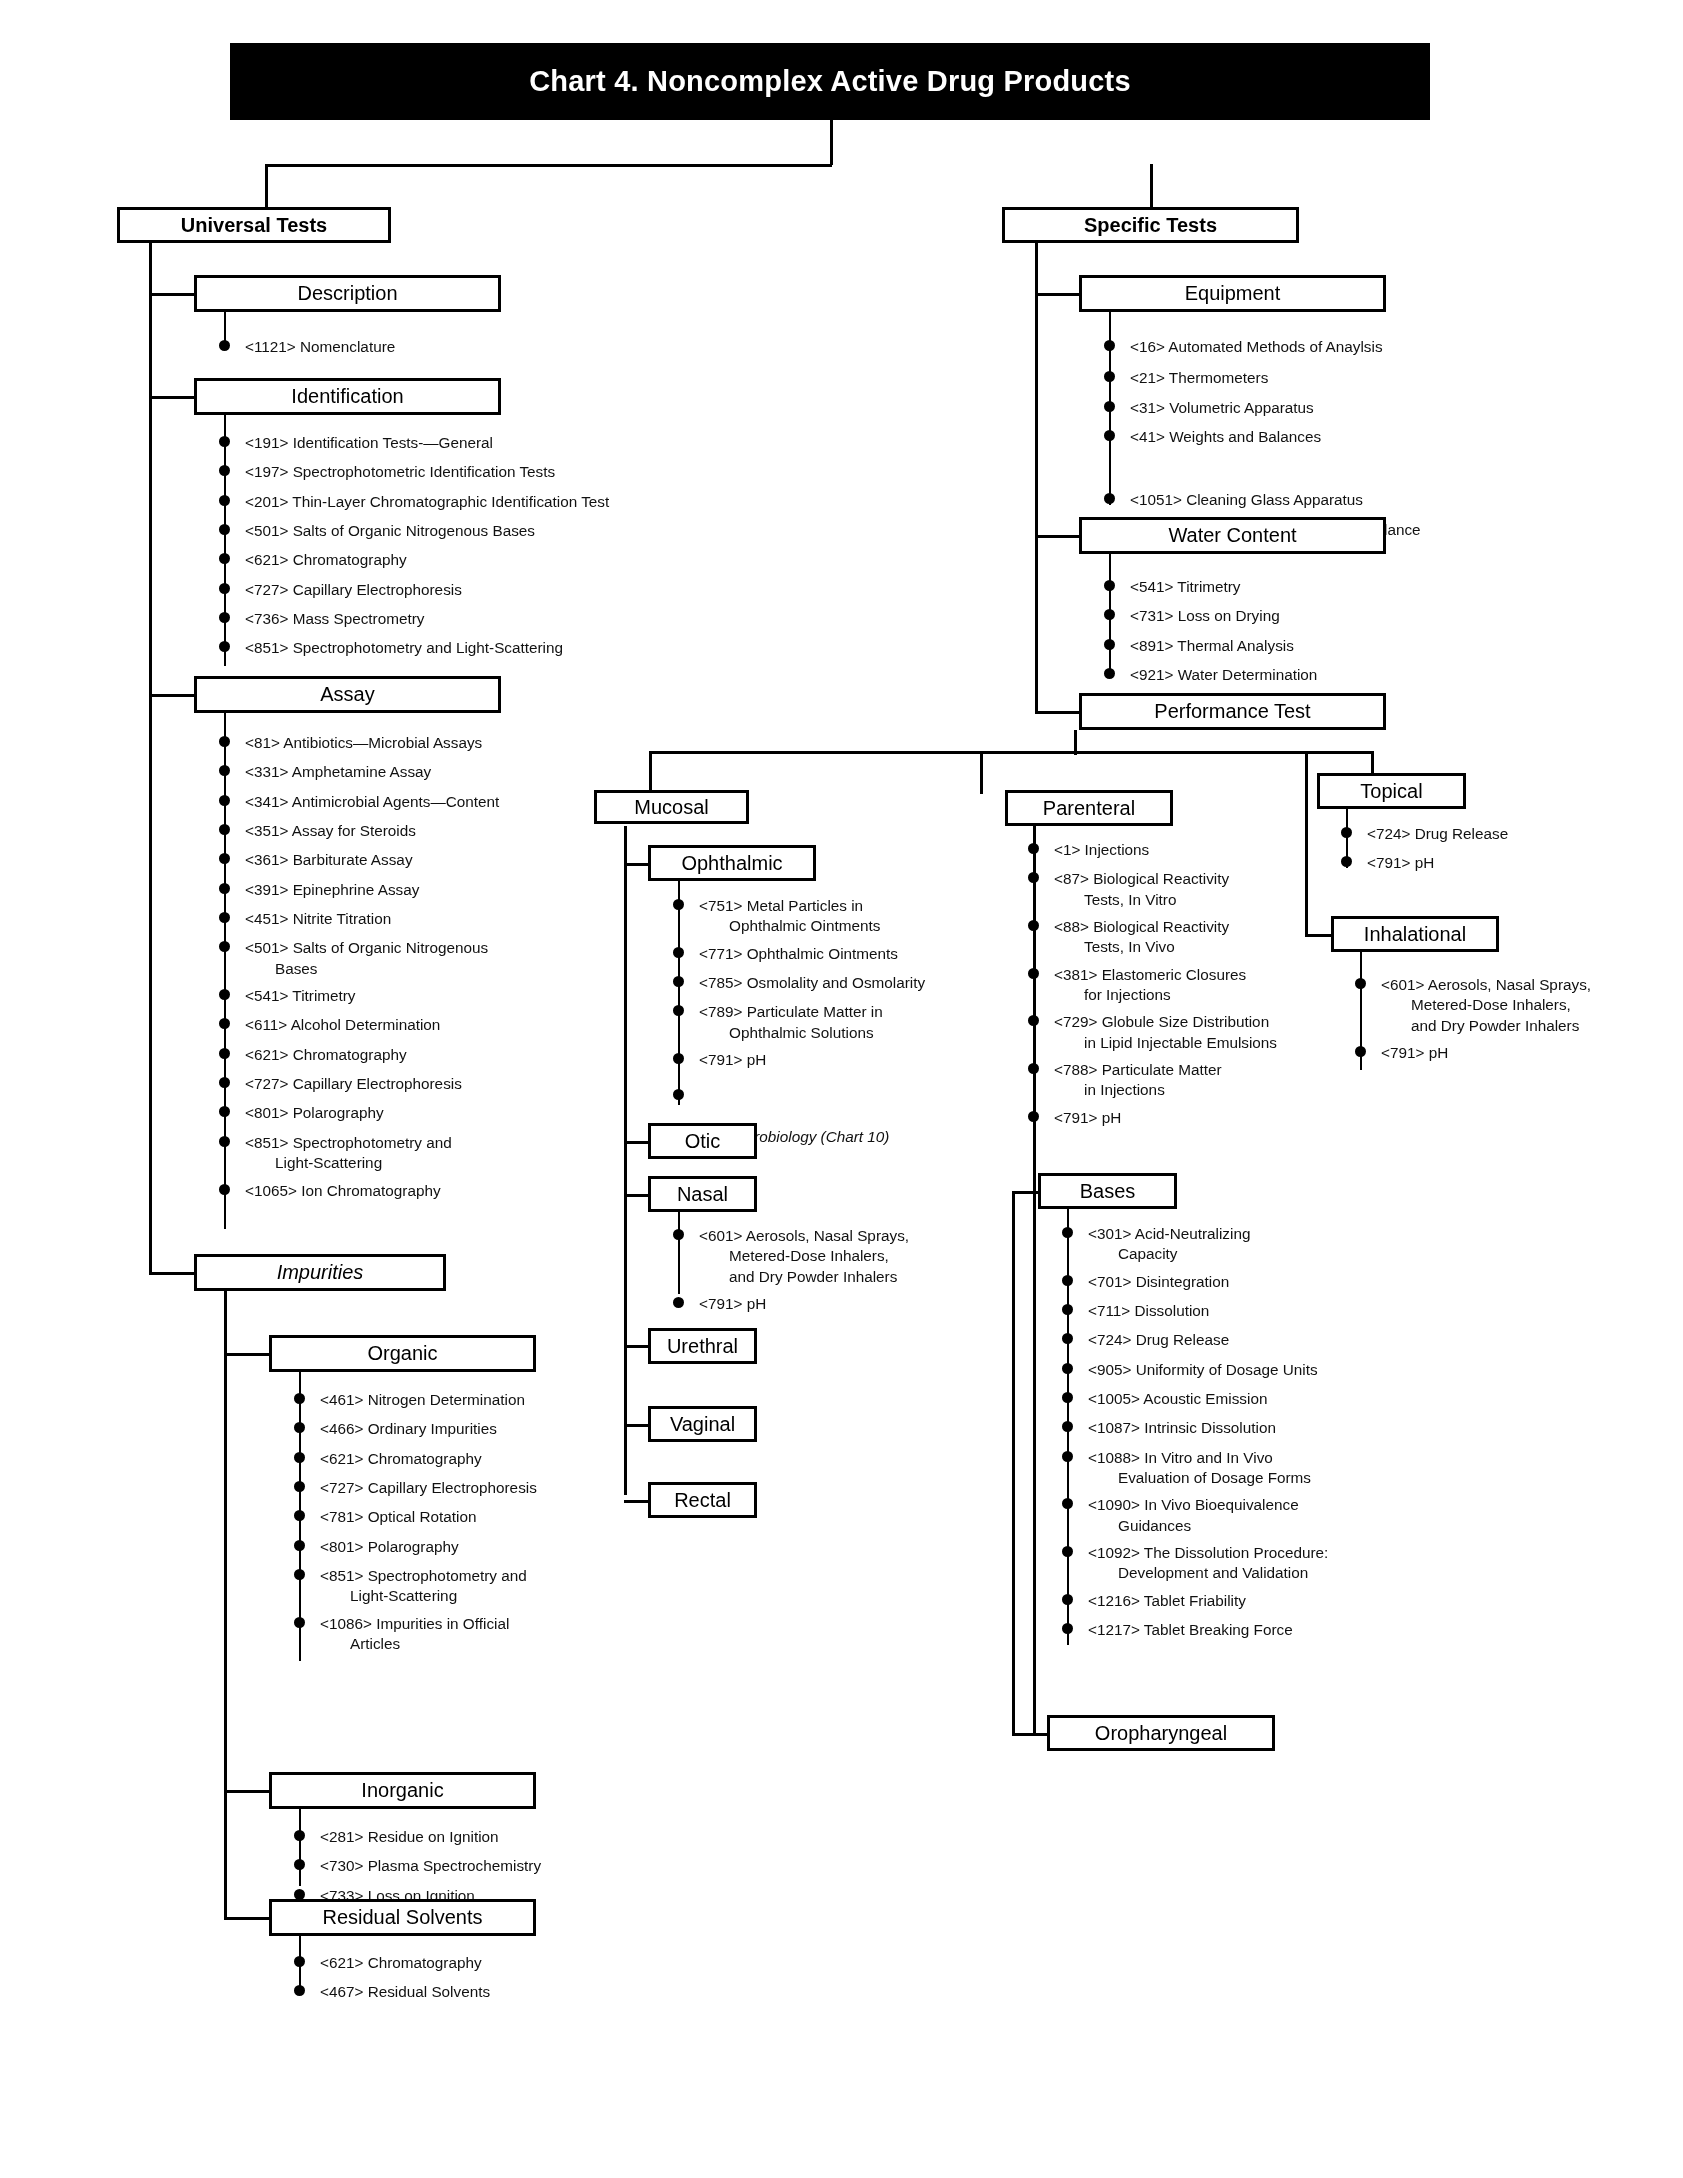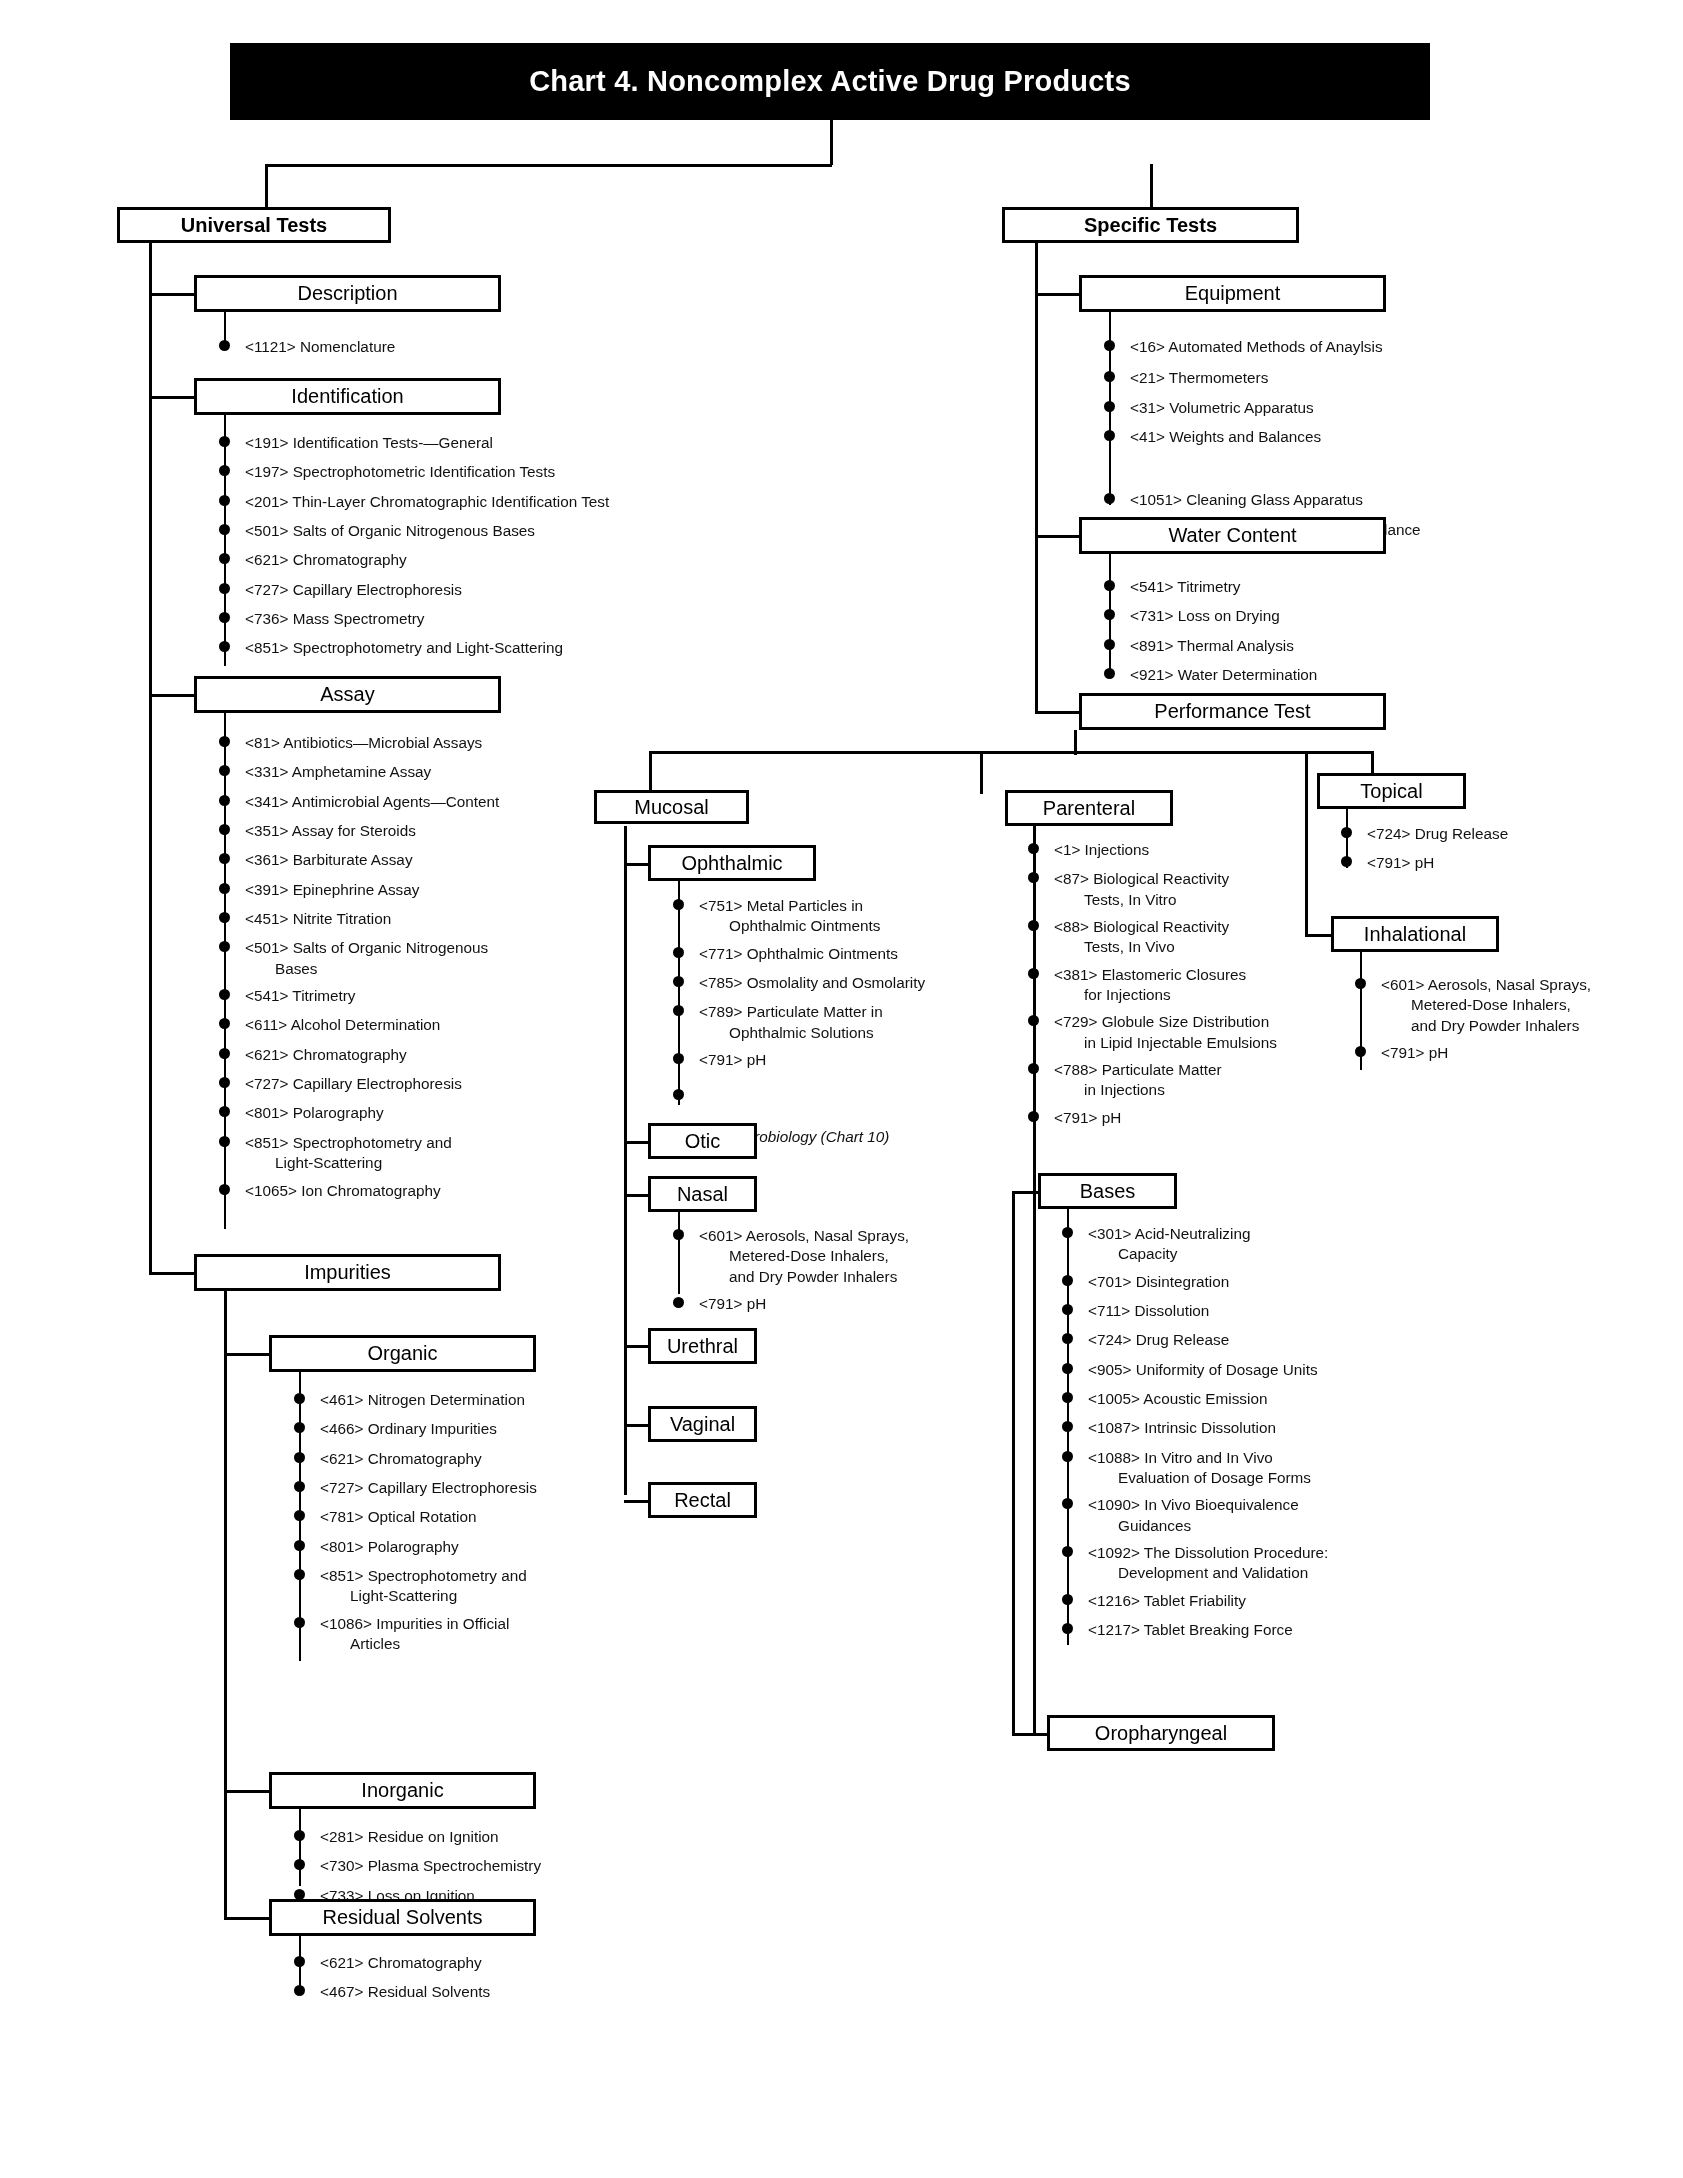--- a/index.html
+++ b/index.html
@@ -101,21 +101,21 @@
       <div class="li" style="margin-bottom: 9px;"><span class="dot"></span><span class="tx">&lt;541&gt; Titrimetry</span></div>
       <div class="li" style="margin-bottom: 9px;"><span class="dot"></span><span class="tx">&lt;611&gt; Alcohol Determination</span></div>
       <div class="li" style="margin-bottom: 9px;"><span class="dot"></span><span class="tx">&lt;621&gt; Chromatography</span></div>
       <div class="li" style="margin-bottom: 9px;"><span class="dot"></span><span class="tx">&lt;727&gt; Capillary Electrophoresis</span></div>
       <div class="li" style="margin-bottom: 9px;"><span class="dot"></span><span class="tx">&lt;801&gt; Polarography</span></div>
       <div class="li" style="margin-bottom: 7px;"><span class="dot"></span><span class="tx">&lt;851&gt; Spectrophotometry and</span><span class="ind">Light-Scattering</span></div>
       <div class="li" style="margin-bottom: 9px;"><span class="dot"></span><span class="tx">&lt;1065&gt; Ion Chromatography</span></div>
     </div>
 
   <div class="ln lnh" style="left:149px;top:1272px;width:50px;"></div>
-  <div class="box" style="left:194px;top:1254px;width:307px;height:37px;">
+  <div class="box" style="left:194px;top:1254px;width:252px;height:37px;font-style:italic;">
     <span>Impurities</span>
   </div>
 
   <div class="ln lnv" style="left:224px;top:1291px;height:626px;"></div>
 
   <div class="ln lnh" style="left:224px;top:1353px;width:51px;"></div>
   <div class="box" style="left:269px;top:1335px;width:267px;height:37px;">
     <span>Organic</span>
   </div>
   <div class="spine" style="left:299px;top:1371px;height:290px;"></div>

